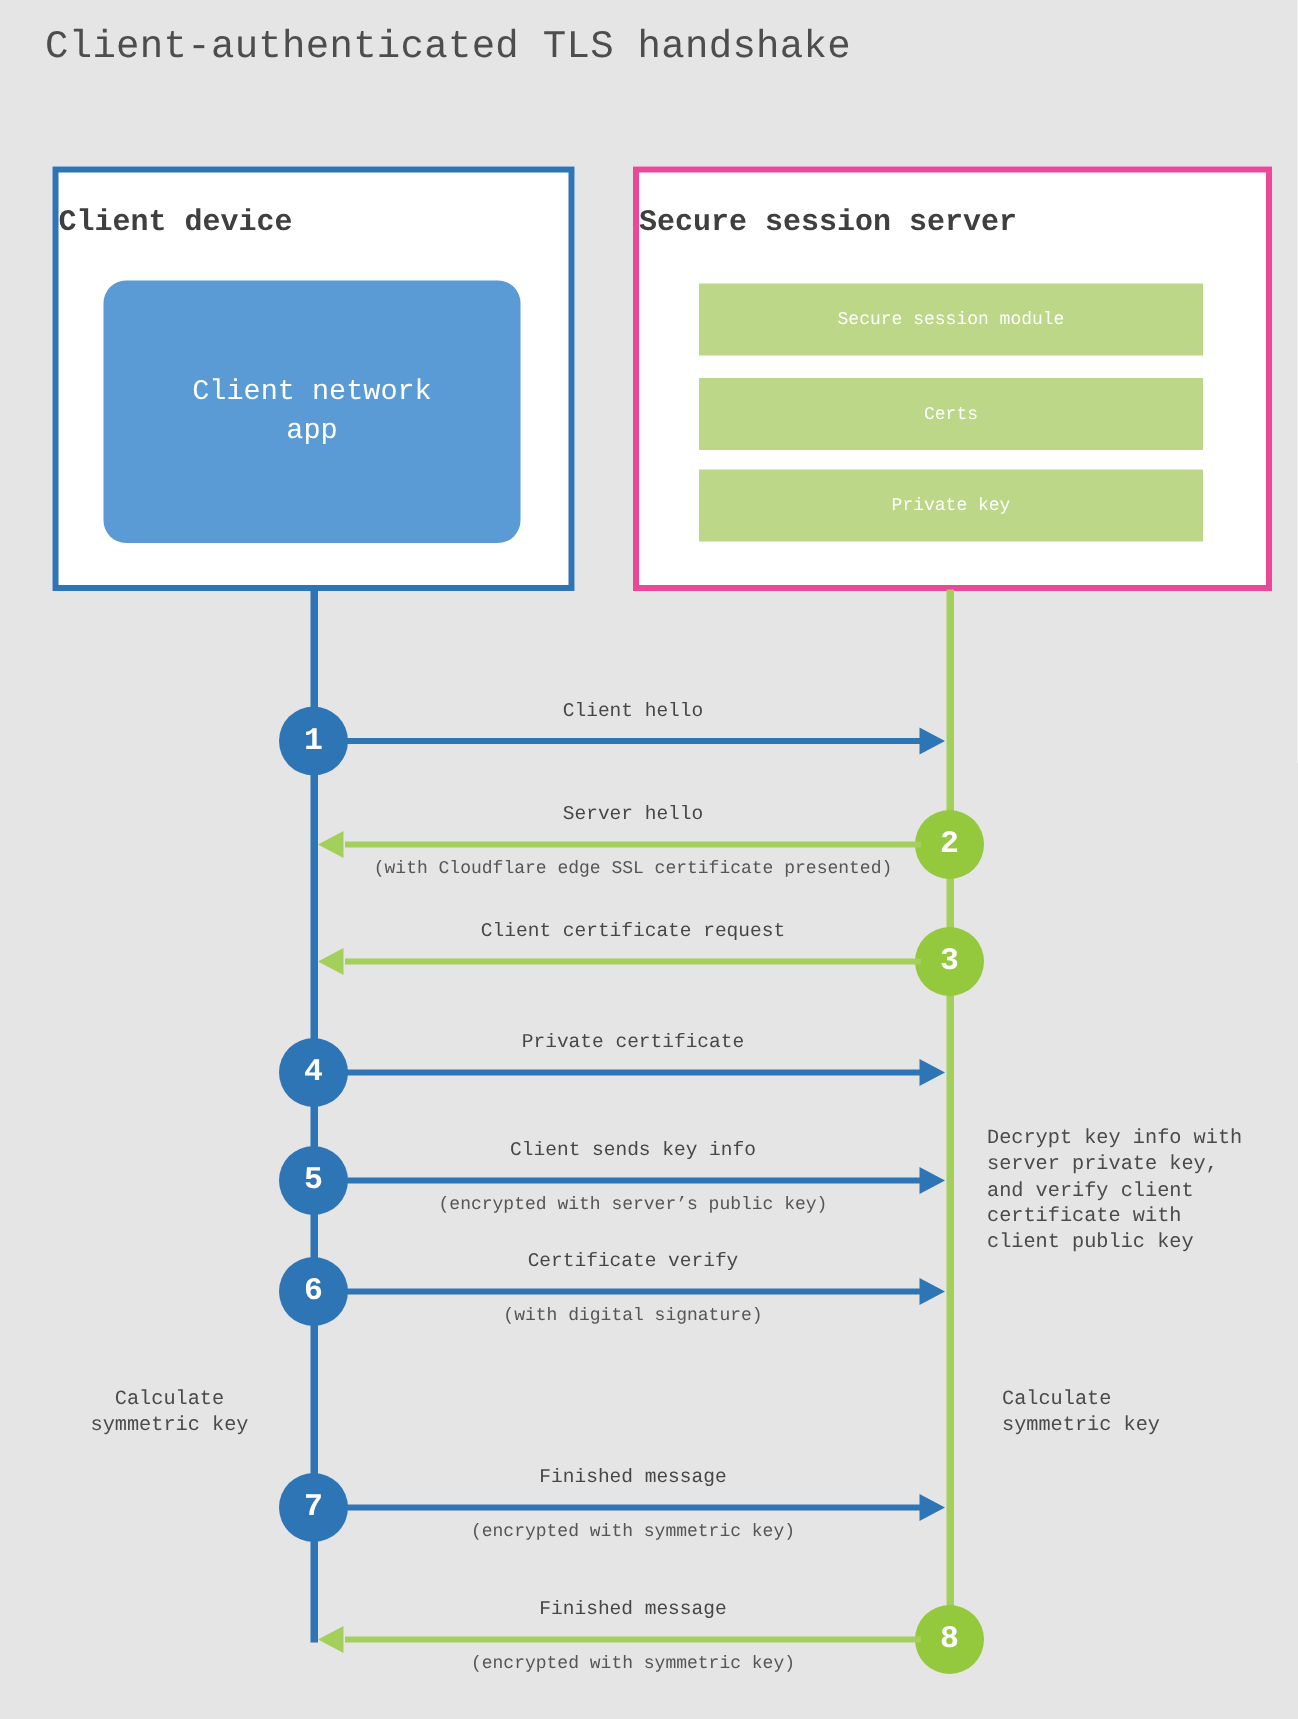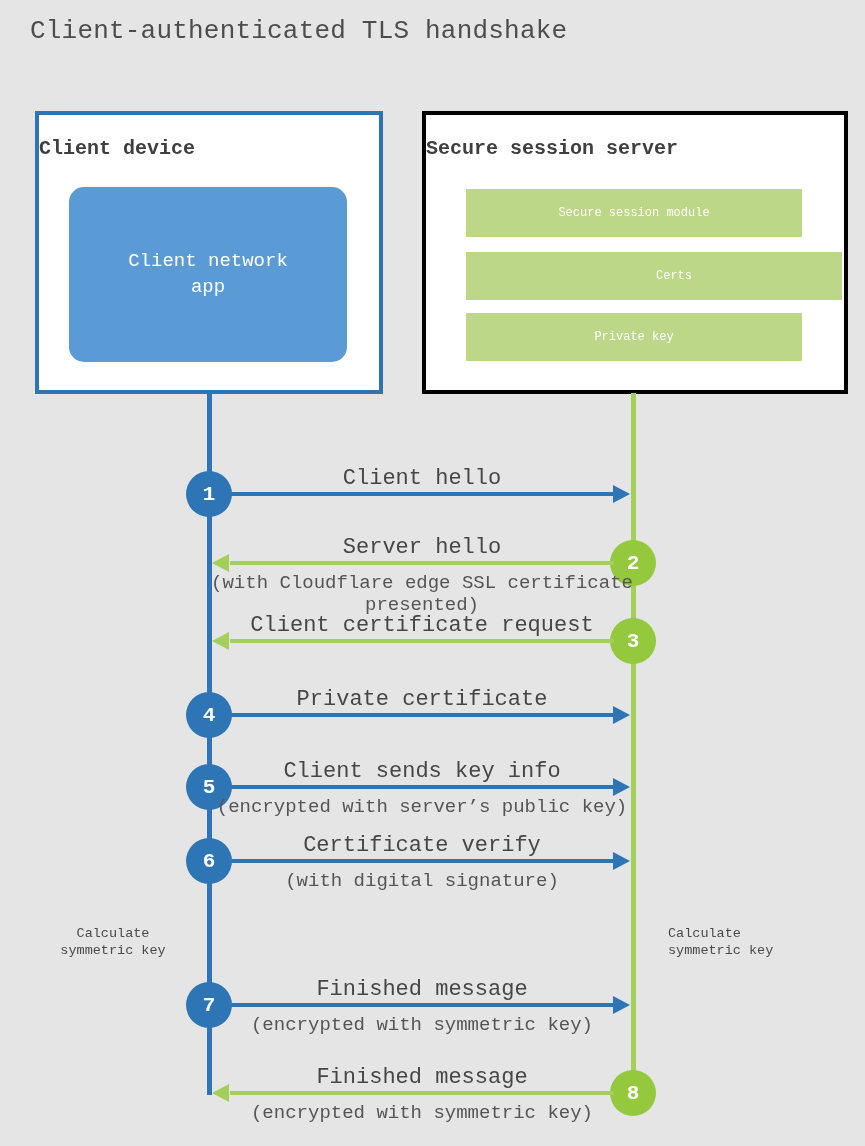--- a/index.html
+++ b/index.html
@@ -10,40 +10,40 @@
     font-family:Liberation Mono, monospace;
     overflow:hidden;
   }
   .page-title{
     position:absolute;left:30px;top:16px;margin:0;
     font-size:26px;font-weight:300;color:#4d4d4d;letter-spacing:.2px;
   }
   
   .box{position:absolute;top:111px;height:283px;background:#fff;box-sizing:border-box;}
   .client-box{left:35px;width:348px;border:4px solid #2e75b6;}
-  .server-box{left:422px;width:426px;border:4px solid #000000;}
+  .server-box{left:422px;width:426px;border:4px solid #ec4899;}
   .box-title{
     margin-top:22px;
     font-size:20px;font-weight:700;color:#3f3f3f;
   }
   .app-box{
     position:absolute;left:30px;top:72px;width:278px;height:175px;
     background:#5b9bd5;color:#ffffff;
     display:flex;align-items:center;justify-content:center;text-align:center;
     font-size:19px;line-height:1.35;border-radius:15px;
   }
   .app-box span{display:block;max-width:180px;}
   .bar{
     position:absolute;left:40px;width:336px;height:48px;
     background:#bcd787;color:#ffffff;
     display:flex;align-items:center;justify-content:center;
     font-size:12px;
   }
   .bar-1{top:74px;}
-  .bar-2{top:137px;padding-left:40px;}
+  .bar-2{top:137px;}
   .bar-3{top:198px;}
   
   .vline{position:absolute;top:393px;width:5px;}
   .blue-line{left:207px;height:702px;background:#2e75b6;}
   .green-line{left:631px;height:700px;background:#a3cf5b;}
   
   .step .circle{
     position:absolute;width:46px;height:46px;border-radius:50%;
     top:calc(var(--y) - 23px);
     display:flex;align-items:center;justify-content:center;
@@ -60,26 +60,26 @@
   .step .head{
     position:absolute;width:0;height:0;
     top:calc(var(--y) - 9px);
     border-top:9px solid transparent;border-bottom:9px solid transparent;
   }
   .step.client .head{left:613px;border-left:17px solid #2e75b6;}
   .step.server .head{left:212px;border-right:17px solid #a3cf5b;}
   .step .label{
     position:absolute;left:230px;width:384px;text-align:center;
     top:calc(var(--y) - 28px);
-    font-size:22px;color:#464646;
+    font-size:13px;color:#464646;
   }
   .step .sublabel{
     position:absolute;left:200px;width:444px;text-align:center;
     top:calc(var(--y) + 9px);
-    font-size:19px;color:#555555;
+    font-size:12px;color:#555555;
   }
   .s1{--y:494px;} .s2{--y:563px;} .s3{--y:641px;} .s4{--y:715px;}
   .s5{--y:787px;} .s6{--y:861px;} .s7{--y:1005px;} .s8{--y:1093px;}
   
   .note{
     position:absolute;font-size:13.5px;color:#4a4a4a;line-height:1.28;
   }
   .decrypt-note{left:658px;top:751px;width:172px;text-align:left;}
   .calc-left{left:53px;top:925px;width:120px;text-align:center;}
   .calc-right{left:668px;top:925px;width:110px;text-align:left;}
@@ -165,16 +165,17 @@
   </div>
 
   <div class="step server s8">
     <div class="circle">8</div>
     <div class="hline"></div>
     <div class="head"></div>
     <div class="label">Finished message</div>
     <div class="sublabel">(encrypted with symmetric key)</div>
   </div>
 
+  <div class="note decrypt-note">Decrypt key info with server private key, and verify client certificate with client public key</div>
   <div class="note calc-left">Calculate symmetric key</div>
   <div class="note calc-right">Calculate symmetric key</div>
 
 </div>
 
 </body></html>

